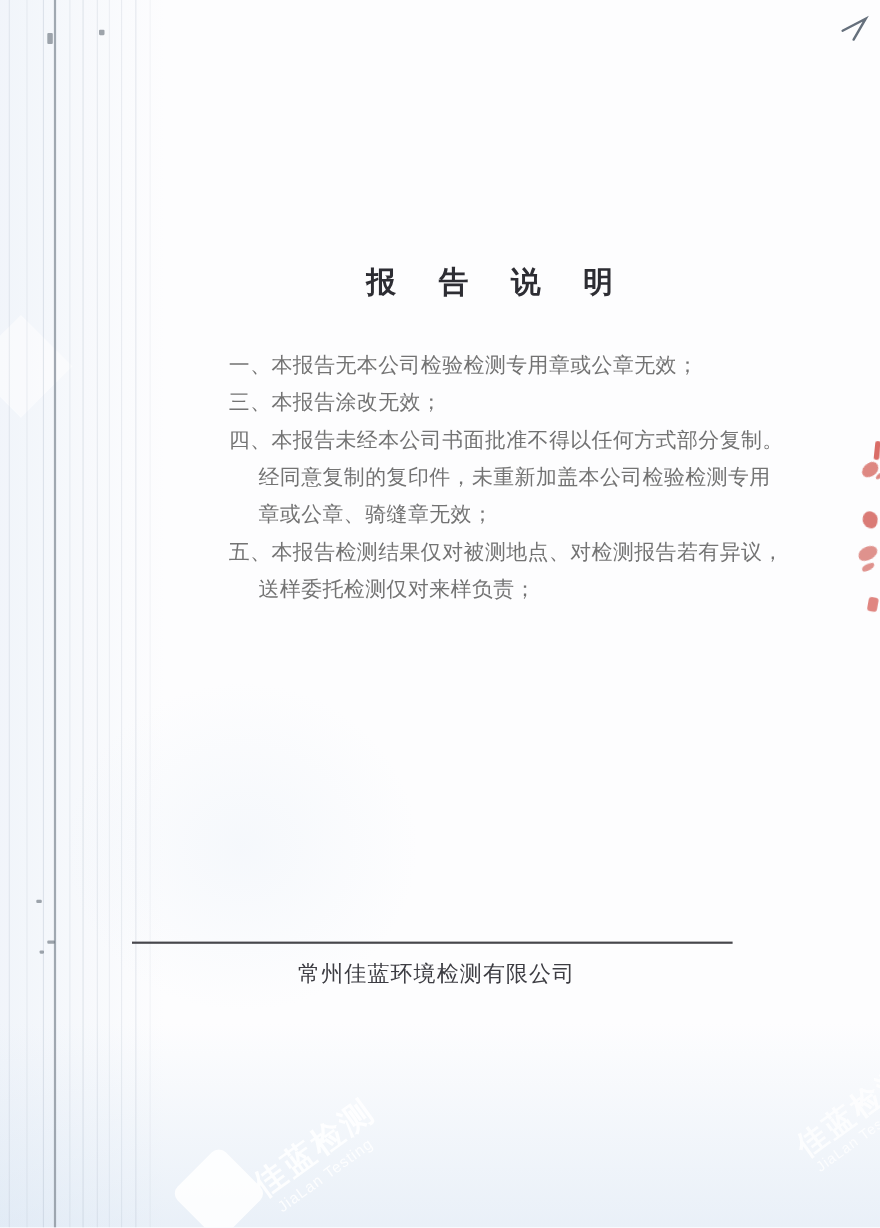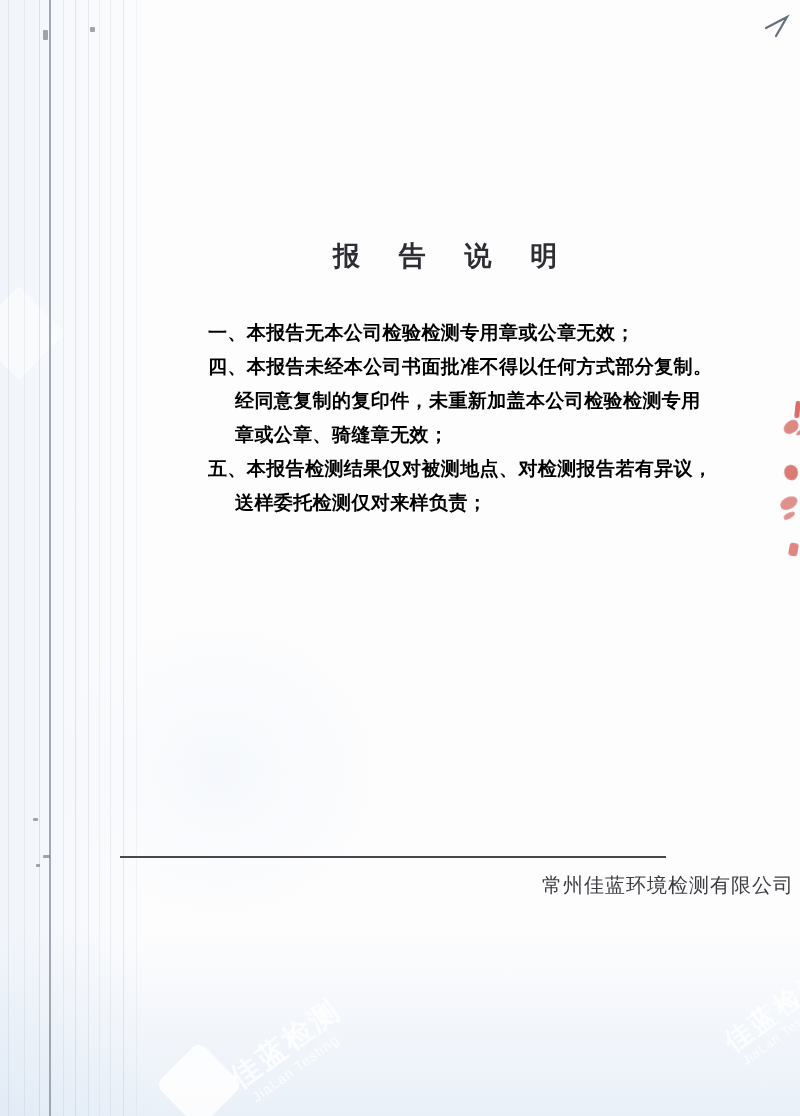--- a/index.html
+++ b/index.html
@@ -18,27 +18,27 @@
   
   .vline{position:absolute;top:0;height:100%;width:1px;background:#a7b2c2;}
   .vline.dark{width:2px;background:#8b939d;}
   
   .speck{position:absolute;background:#6d7680;border-radius:1px;opacity:.65;}
   .penmark{position:absolute;left:763px;top:12px;opacity:.85;}
   
   .doc-title{position:absolute;left:333px;top:238px;
     font-size:27px;font-weight:700;color:#2d2d33;letter-spacing:16px;white-space:nowrap;}
   
-  .items{position:absolute;left:208px;top:316px;font-size:19px;line-height:34px;color:#000000;letter-spacing:.4px;font-weight:bold;}
+  .items{position:absolute;left:208px;top:316px;font-size:19px;line-height:34px;color:#737373;letter-spacing:.4px;}
   .item{padding-left:27px;text-indent:-27px;}
   .item-num{display:inline;}
   .item-text{display:inline;white-space:pre-line;}
   
   .footer-rule{position:absolute;left:120px;top:856px;width:546px;height:2px;background:#47474c;}
-  .company{position:absolute;left:0;top:872px;width:794px;text-align:right;
+  .company{position:absolute;left:0;top:872px;width:794px;text-align:center;
     font-size:20px;color:#3c3c42;letter-spacing:1px;}
   
   .rm{position:absolute;filter:blur(.6px);}
   .rm1{left:795px;top:401px;width:5px;height:17px;background:#d4544d;border-radius:2px;opacity:.85;transform:rotate(6deg);}
   .rm2{left:783px;top:421px;width:16px;height:12px;background:#d2574f;opacity:.7;
     border-radius:60% 40% 55% 45%;transform:rotate(-28deg);box-shadow:5px 9px 0 -4px #d2574f;}
   .rm3{left:784px;top:465px;width:14px;height:15px;background:#cf5049;opacity:.75;
     border-radius:45% 55% 40% 60%;transform:rotate(14deg);}
   .rm4{left:780px;top:497px;width:18px;height:12px;background:#d05a52;opacity:.65;
     border-radius:55% 45% 60% 40%;transform:rotate(-20deg);box-shadow:-4px 12px 0 -3px #d05a52;}
@@ -103,20 +103,23 @@
 <div class="rm rm4"></div>
 <div class="rm rm5"></div>
 
 <div class="doc-title">报 告 说 明</div>
 
 <div class="items">
   <div class="item">
     <span class="item-num">一、</span><span class="item-text">本报告无本公司检验检测专用章或公章无效；</span>
   </div>
   <div class="item">
+    <span class="item-num">三、</span><span class="item-text">本报告涂改无效；</span>
+  </div>
+  <div class="item">
     <span class="item-num">四、</span><span class="item-text">本报告未经本公司书面批准不得以任何方式部分复制。
 经同意复制的复印件，未重新加盖本公司检验检测专用
 章或公章、骑缝章无效；</span>
   </div>
   <div class="item">
     <span class="item-num">五、</span><span class="item-text">本报告检测结果仅对被测地点、对检测报告若有异议，
 送样委托检测仅对来样负责；</span>
   </div>
 </div>
 

